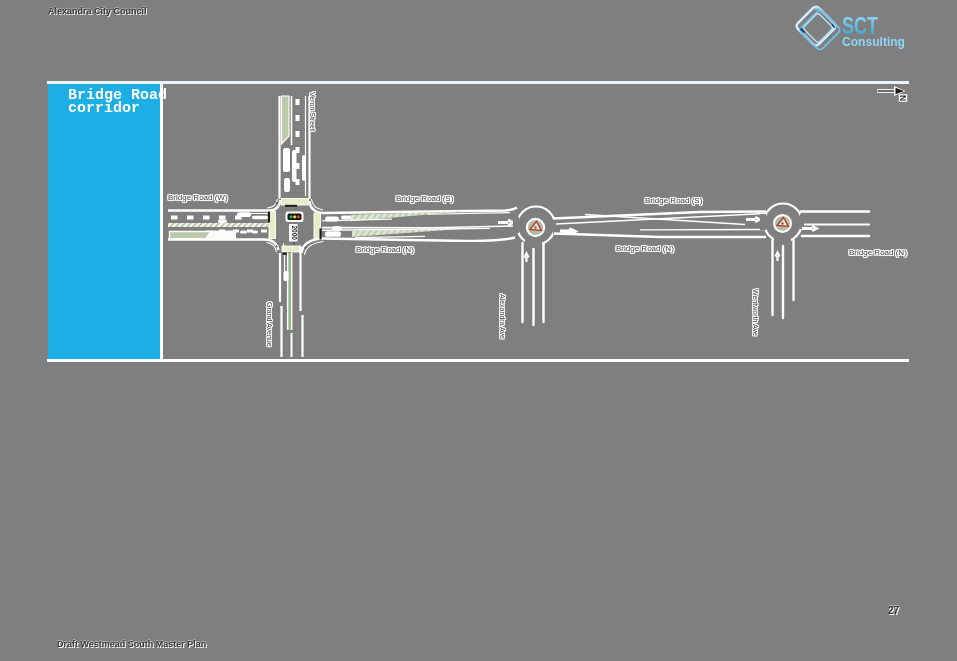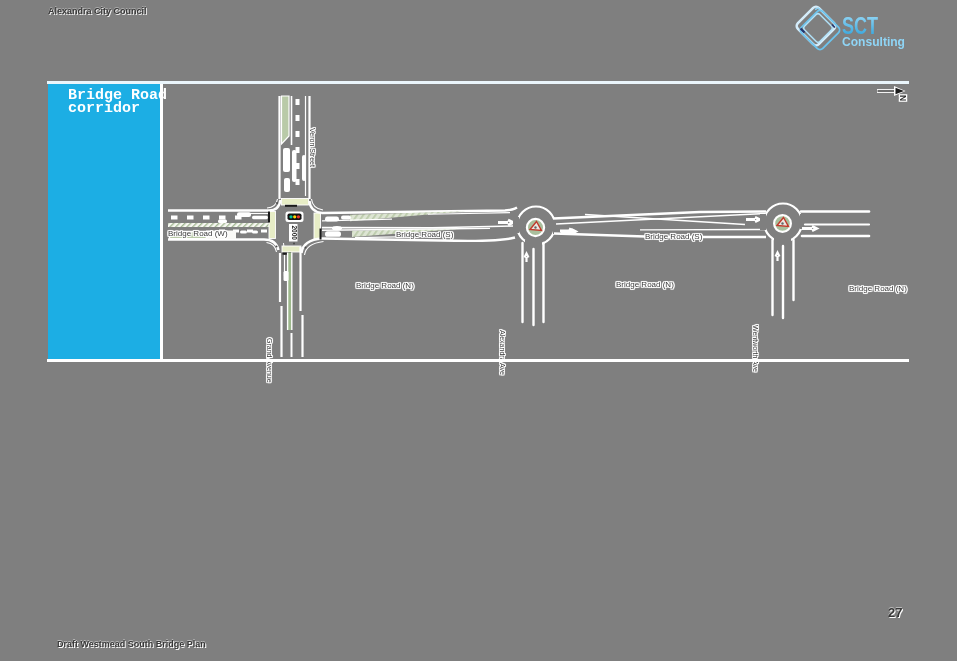--- a/index.html
+++ b/index.html
@@ -1,20 +1,20 @@
 <!DOCTYPE html>
 <html><head>
 <meta charset="utf-8">
 <style>
   html,body{margin:0;padding:0;}
   body{width:957px;height:661px;background:#7f7f7f;position:relative;overflow:hidden;
        font-family:"Liberation Sans", sans-serif;}
   .abs{position:absolute;}
   .halo{color:#3a3a3a;filter:blur(0.4px);text-shadow:1px 0 0 #fff,-1px 0 0 #fff,0 1px 0 #fff,0 -1px 0 #fff,
-        1px 1px 0 #fff,-1px -1px 0 #fff,1px -1px 0 #fff,-1px 1px 0 #fff,0 0 2px #fff,0 0 2px #fff;margin-top:36px;}
+        1px 1px 0 #fff,-1px -1px 0 #fff,1px -1px 0 #fff,-1px 1px 0 #fff,0 0 2px #fff,0 0 2px #fff;}
   .vlab{writing-mode:vertical-rl;white-space:nowrap;font-size:7px;}
 </style>
 </head>
 <body>
 
 <div class="abs" style="left:48px;top:6px;font-size:9px;font-weight:bold;color:#383838;
      text-shadow:1px 1px 0 #efefef,0 -1px 0 rgba(255,255,255,.35);">Alexandra City Council</div>
 
 <svg class="abs" style="left:795px;top:4px;" width="120" height="48" viewBox="0 0 120 48">
   <defs>
@@ -287,16 +287,16 @@
 
 <div class="abs halo vlab" style="left:266px;top:302px;">Grand Avenue</div>
 
 <div class="abs halo vlab" style="left:499px;top:294px;">Alexandra Ave</div>
 
 <div class="abs halo vlab" style="left:752px;top:289px;">Wentworth Ave</div>
 
 <div class="abs" style="left:47px;top:359px;width:862px;height:3px;background:#fff;"></div>
 
 <div class="abs" style="left:57px;top:639px;font-size:9px;font-weight:bold;color:#383838;
-     text-shadow:1px 1px 0 #fff,0 -1px 0 rgba(255,255,255,.45);">Draft Westmead South Bridge Plan</div>
-
-<div class="abs" style="left:888px;top:605px;font-size:13px;font-weight:bold;color:#383838;
+     text-shadow:1px 1px 0 #fff,0 -1px 0 rgba(255,255,255,.45);">Draft Westmead South Master Plan</div>
+
+<div class="abs" style="left:888px;top:605px;font-size:10px;font-weight:bold;color:#383838;
      text-shadow:1px 1px 0 #fff,0 -1px 0 rgba(255,255,255,.45);">27</div>
 
 </body></html>

